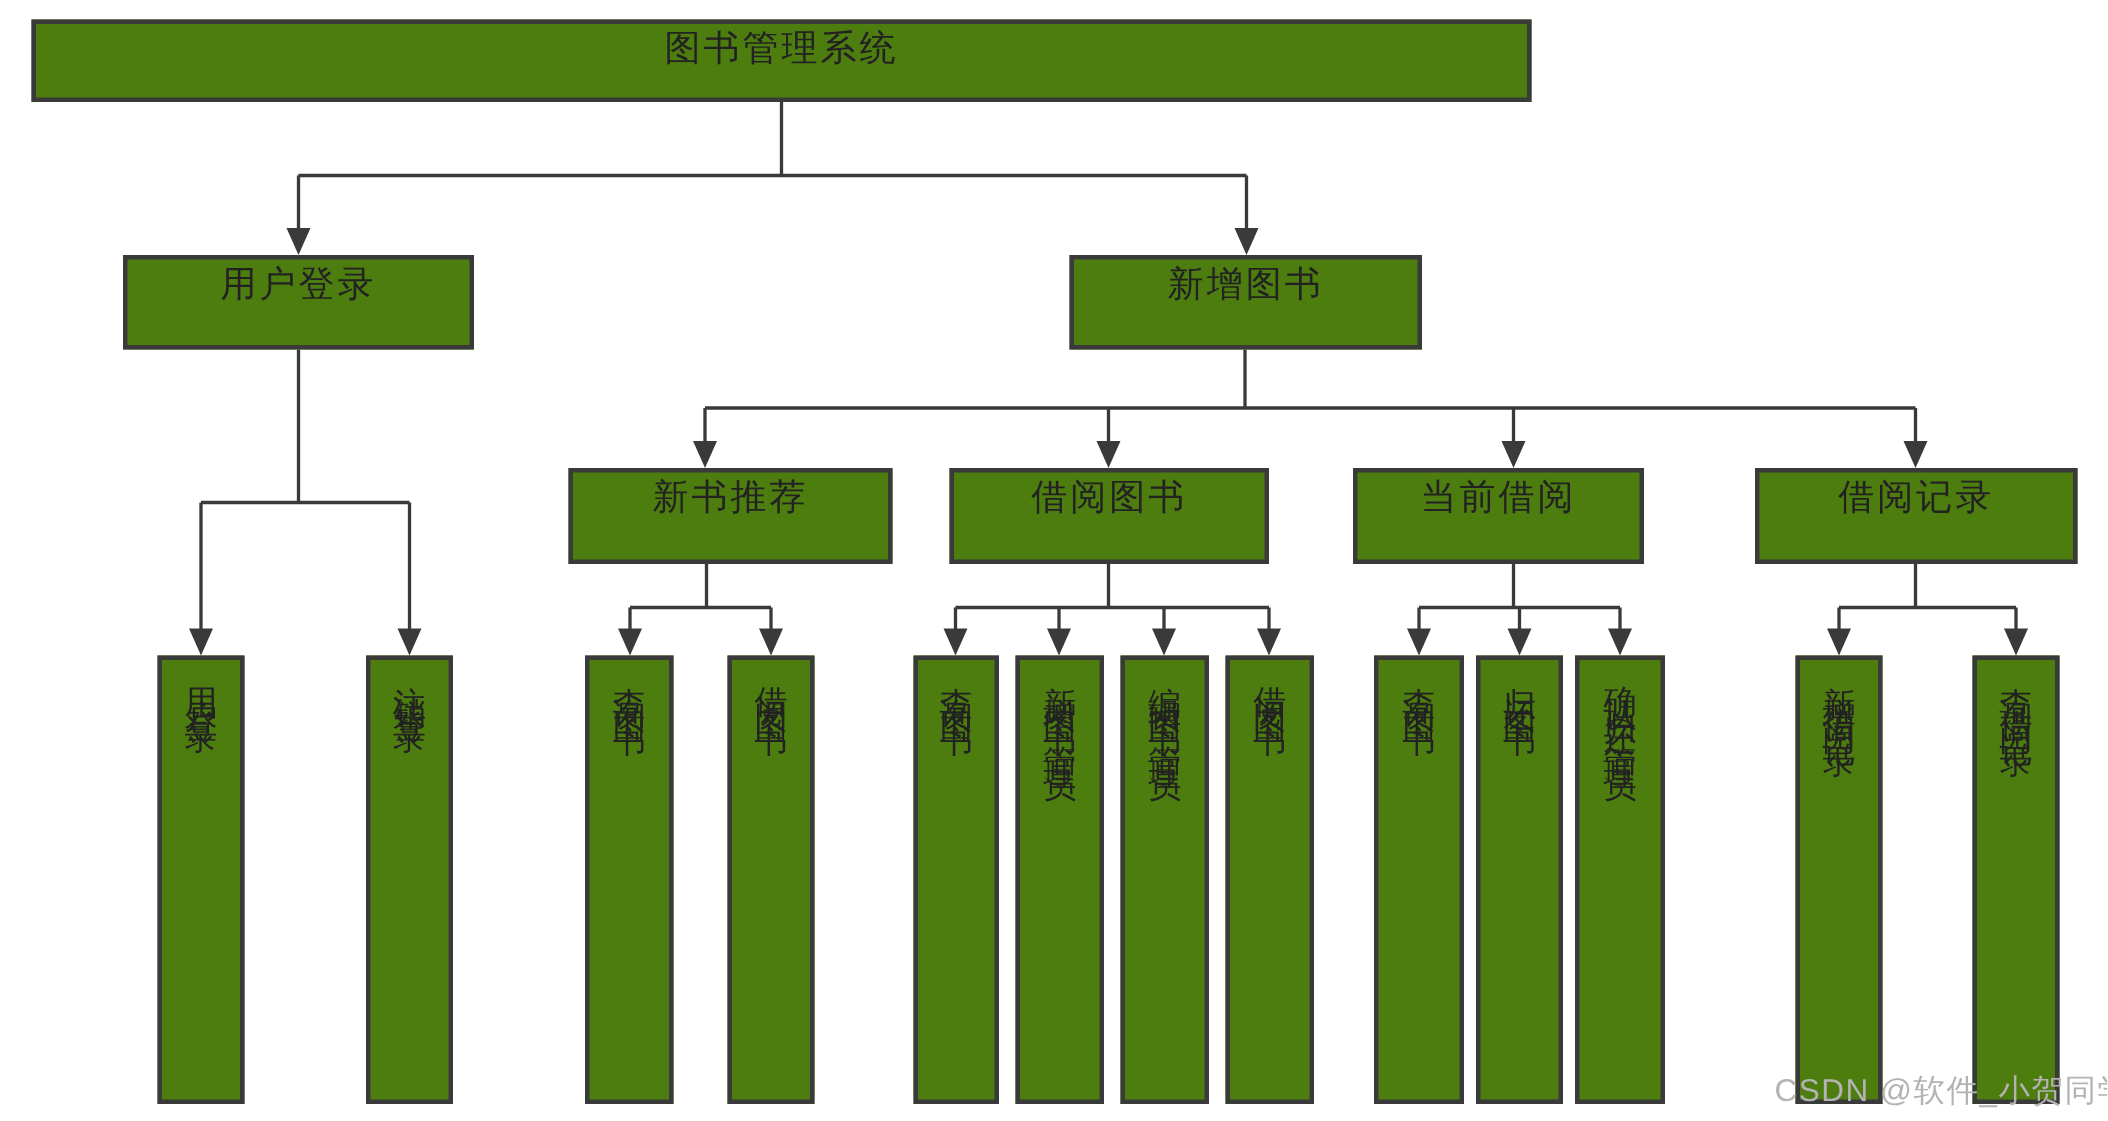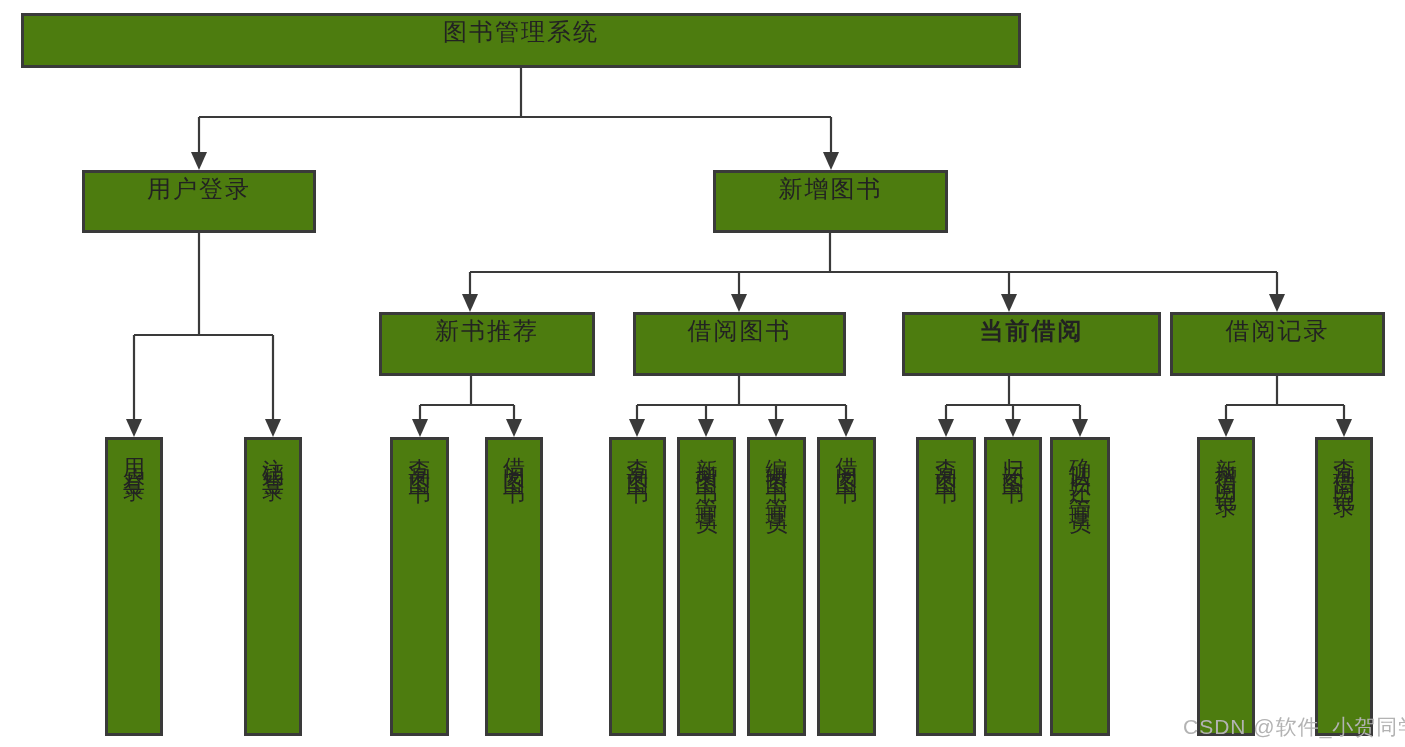--- a/index.html
+++ b/index.html
@@ -108,21 +108,21 @@
   <div class="box hbox" style="left:713px;top:170px;width:235px;height:63px;">
     <span>新增图书</span>
   </div>
 
   <div class="box hbox" style="left:379px;top:312px;width:216px;height:64px;">
     <span>新书推荐</span>
   </div>
   <div class="box hbox" style="left:633px;top:312px;width:213px;height:64px;">
     <span>借阅图书</span>
   </div>
-  <div class="box hbox" style="left:902px;top:312px;width:259px;height:64px;font-weight:bold;">
+  <div class="box hbox" style="left:902px;top:312px;width:194px;height:64px;">
     <span>当前借阅</span>
   </div>
   <div class="box hbox" style="left:1170px;top:312px;width:215px;height:64px;">
     <span>借阅记录</span>
   </div>
 
   <div class="box vbox" style="left:105px;top:437px;width:58px;height:299px;">
     <span class="vtext">用户登录</span>
   </div>
   <div class="box vbox" style="left:244px;top:437px;width:58px;height:299px;">

